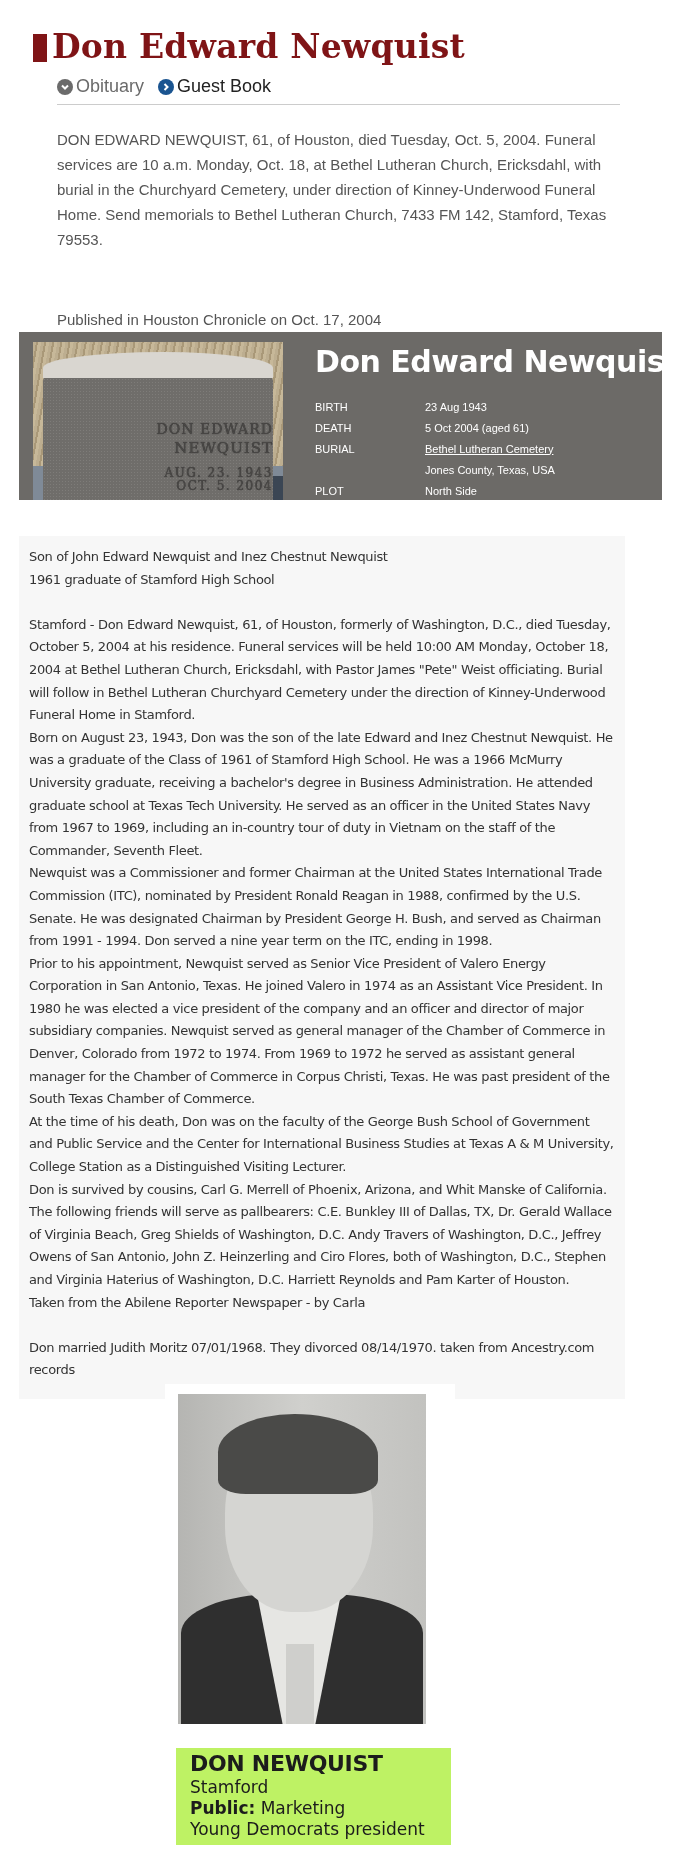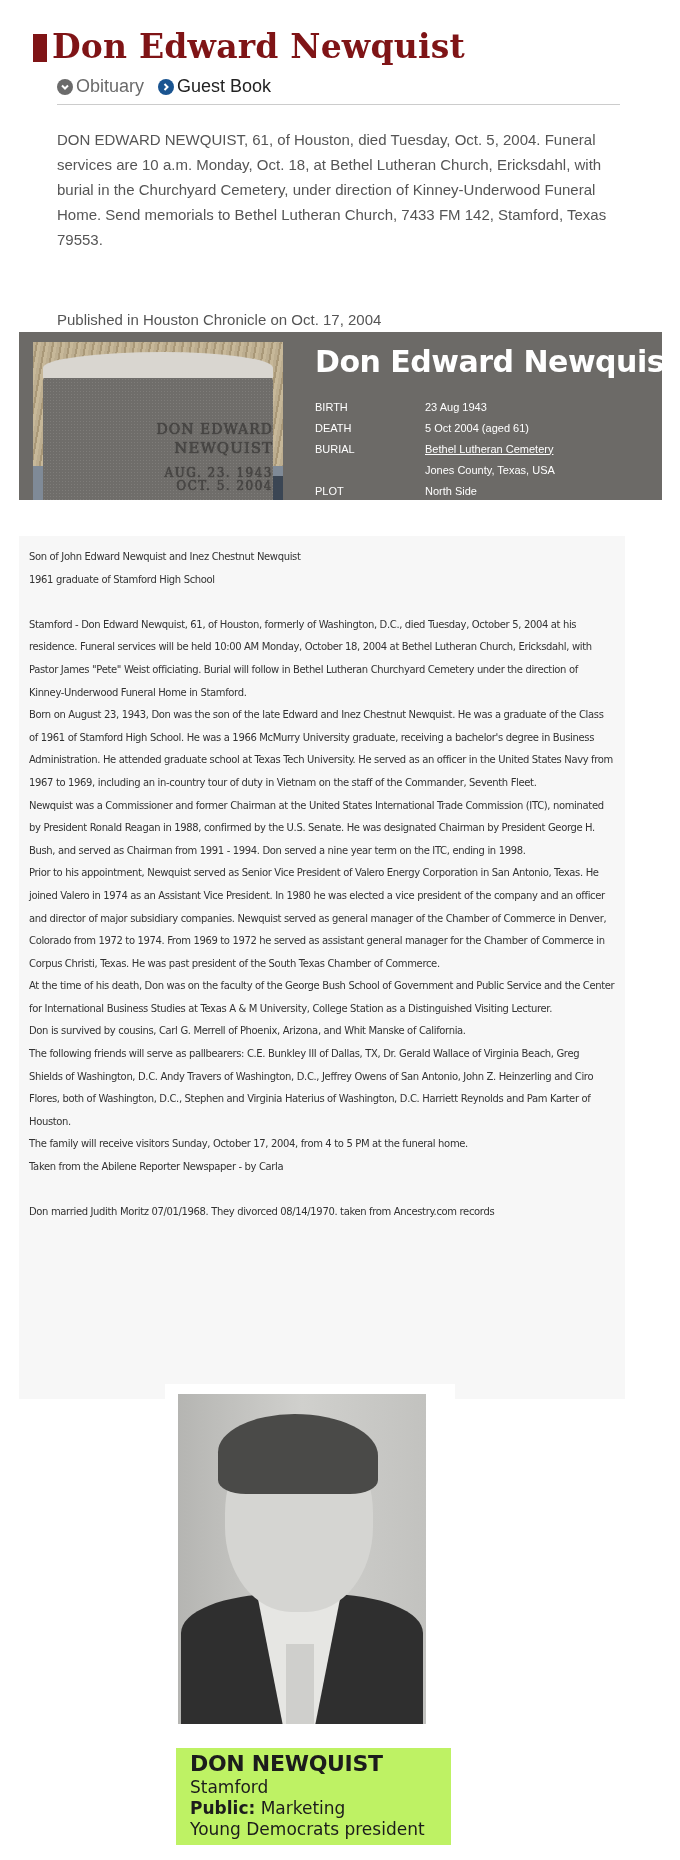--- a/index.html
+++ b/index.html
@@ -38,21 +38,21 @@
   .stone-date1 { top: 124px; font-size: 12px; letter-spacing: 1.5px; }
   .stone-date2 { top: 137px; font-size: 12px; letter-spacing: 1.5px; }
 
   .mem-name { position: absolute; left: 296px; top: 12px; font-family: "DejaVu Sans", sans-serif; font-weight: bold; font-size: 30px; color: #ffffff; letter-spacing: -0.5px; white-space: nowrap; }
   .facts { position: absolute; left: 296px; top: 64px; font-size: 11px; color: #ffffff; }
   .fact-row { display: flex; height: 21px; align-items: center; }
   .fact-label { width: 110px; }
   .fact-link { text-decoration: underline; cursor: pointer; }
 
   .bio { position: absolute; left: 19px; top: 536px; width: 606px; height: 863px; background: #f7f7f7; padding: 10px 10px 0 10px;
-     font-family: "DejaVu Sans", sans-serif; font-size: 10px; line-height: 22.6px; color: #333; letter-spacing: -0.35px; }
+     font-family: "DejaVu Sans", sans-serif; font-size: 13px; line-height: 22.6px; color: #333; letter-spacing: -0.35px; }
   .bio p { margin: 0; }
   .bio .gap { height: 22.6px; }
 
   .photo-frame { position: absolute; left: 165px; top: 1384px; width: 290px; height: 345px; background: #ffffff; }
   .portrait { position: absolute; left: 178px; top: 1394px; width: 248px; height: 330px; background: #bfbfbc; overflow: hidden; }
   .portrait .bg { position: absolute; inset: 0; background: linear-gradient(90deg, #b5b5b2, #d0d0cd 50%, #c2c2bf); }
   .portrait .head { position: absolute; left: 47px; top: 28px; width: 148px; height: 190px; background: #d5d5d2; border-radius: 48% 48% 45% 45%; }
   .portrait .hair { position: absolute; left: 40px; top: 20px; width: 160px; height: 80px; background: #4a4a48; border-radius: 55% 60% 20% 20%; }
   .portrait .suit { position: absolute; left: 3px; top: 200px; width: 242px; height: 130px; background: #2f2f2f; border-radius: 40% 40% 0 0 / 30% 30% 0 0; }
   .portrait .shirt { position: absolute; left: 80px; top: 205px; width: 82px; height: 125px; background: #e6e6e3; clip-path: polygon(0 0, 100% 0, 70% 100%, 30% 100%); }
@@ -135,21 +135,20 @@
   <p>Son of John Edward Newquist and Inez Chestnut Newquist</p>
   <p>1961 graduate of Stamford High School</p>
   <div class="gap"></div>
   <p>Stamford - Don Edward Newquist, 61, of Houston, formerly of Washington, D.C., died Tuesday, October 5, 2004 at his residence. Funeral services will be held 10:00 AM Monday, October 18, 2004 at Bethel Lutheran Church, Ericksdahl, with Pastor James "Pete" Weist officiating. Burial will follow in Bethel Lutheran Churchyard Cemetery under the direction of Kinney-Underwood Funeral Home in Stamford.</p>
   <p>Born on August 23, 1943, Don was the son of the late Edward and Inez Chestnut Newquist. He was a graduate of the Class of 1961 of Stamford High School. He was a 1966 McMurry University graduate, receiving a bachelor's degree in Business Administration. He attended graduate school at Texas Tech University. He served as an officer in the United States Navy from 1967 to 1969, including an in-country tour of duty in Vietnam on the staff of the Commander, Seventh Fleet.</p>
   <p>Newquist was a Commissioner and former Chairman at the United States International Trade Commission (ITC), nominated by President Ronald Reagan in 1988, confirmed by the U.S. Senate. He was designated Chairman by President George H. Bush, and served as Chairman from 1991 - 1994. Don served a nine year term on the ITC, ending in 1998.</p>
   <p>Prior to his appointment, Newquist served as Senior Vice President of Valero Energy Corporation in San Antonio, Texas. He joined Valero in 1974 as an Assistant Vice President. In 1980 he was elected a vice president of the company and an officer and director of major subsidiary companies. Newquist served as general manager of the Chamber of Commerce in Denver, Colorado from 1972 to 1974. From 1969 to 1972 he served as assistant general manager for the Chamber of Commerce in Corpus Christi, Texas. He was past president of the South Texas Chamber of Commerce.</p>
   <p>At the time of his death, Don was on the faculty of the George Bush School of Government and Public Service and the Center for International Business Studies at Texas A &amp; M University, College Station as a Distinguished Visiting Lecturer.</p>
   <p>Don is survived by cousins, Carl G. Merrell of Phoenix, Arizona, and Whit Manske of California.</p>
   <p>The following friends will serve as pallbearers: C.E. Bunkley III of Dallas, TX, Dr. Gerald Wallace of Virginia Beach, Greg Shields of Washington, D.C. Andy Travers of Washington, D.C., Jeffrey Owens of San Antonio, John Z. Heinzerling and Ciro Flores, both of Washington, D.C., Stephen and Virginia Haterius of Washington, D.C. Harriett Reynolds and Pam Karter of Houston.</p>
-  <p>The family will receive visitors Sunday, October 17, 2004, from 4 to 5 PM at the funeral home.</p>
   <p>Taken from the Abilene Reporter Newspaper - by Carla</p>
   <div class="gap"></div>
   <p>Don married Judith Moritz 07/01/1968. They divorced 08/14/1970. taken from Ancestry.com records</p>
 </div>
 
 <div class="photo-frame"></div>
 <div class="portrait">
   <div class="bg"></div>
   <div class="suit"></div>
   <div class="shirt"></div>

